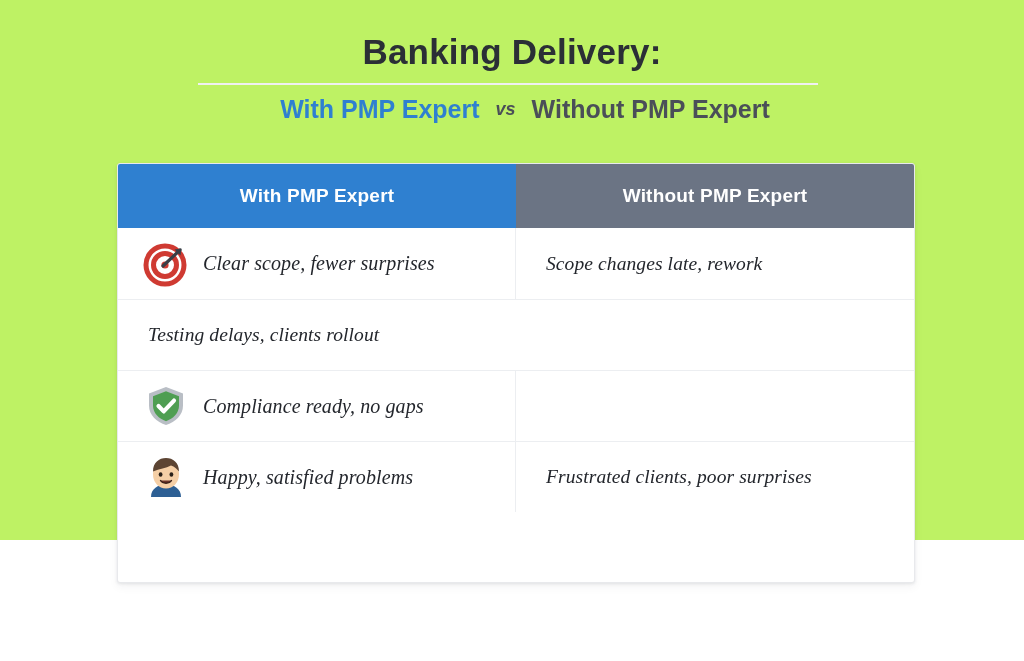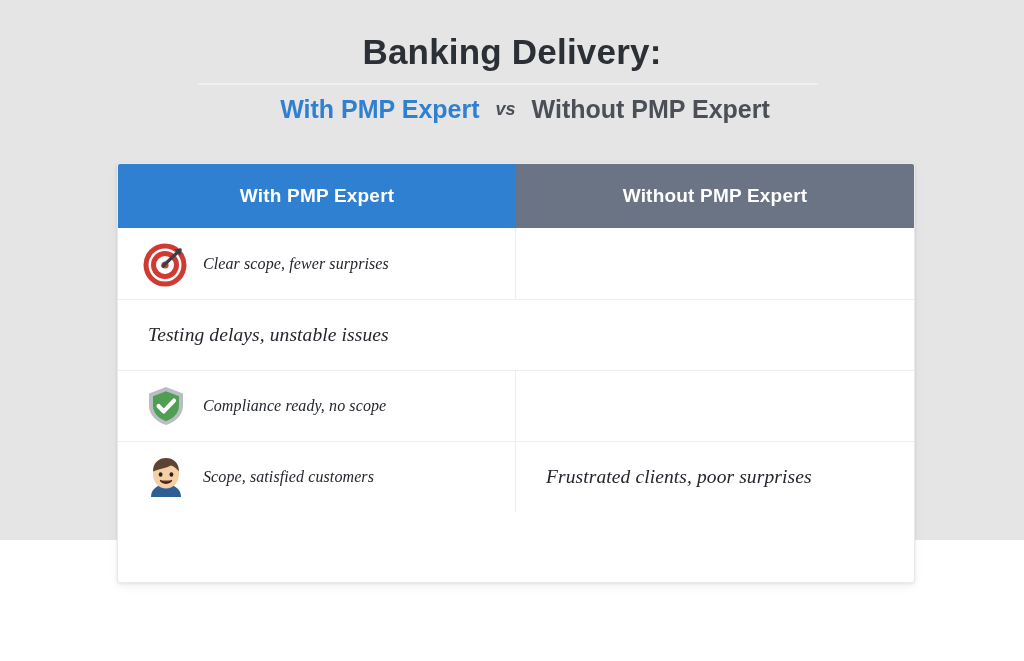--- a/index.html
+++ b/index.html
@@ -9,21 +9,21 @@
     height: 661px;
     background: #ffffff;
     font-family: "Liberation Sans", sans-serif;
     overflow: hidden;
   }
 
   .page {
     position: relative;
     width: 1024px;
     height: 540px;
-    background: #e5e5e5;
+    background: #bef264;
   }
 
   
   .title-block {
     position: absolute;
     left: 0;
     top: 30px;
     width: 1024px;
     text-align: center;
   }
@@ -150,21 +150,21 @@
     flex: 0 0 46px;
     margin-right: 14px;
     position: relative;
   }
 
   .row-icon svg { display: block; width: 46px; height: 46px; }
 
   .cell-text {
     font-family: "Liberation Serif", serif;
     font-style: italic;
-    font-size: 16px;
+    font-size: 20px;
     color: #23262c;
     letter-spacing: 0.1px;
   }
 
   .cell-right .cell-text { font-size: 19.5px; }
 </style>
 </head>
 <body>
 
 <div class="page">
@@ -195,56 +195,59 @@
               <circle cx="22" cy="24" r="19" fill="#ffffff"></circle>
               <circle cx="22" cy="24" r="19" fill="none" stroke="#cf3a32" stroke-width="5"></circle>
               <circle cx="22" cy="24" r="11.5" fill="none" stroke="#cf3a32" stroke-width="5"></circle>
               <circle cx="22" cy="24" r="3.6" fill="#cf3a32"></circle>
               <path d="M20 25 L37 9" stroke="#3a3f47" stroke-width="3.2" stroke-linecap="round"></path>
               <path d="M31.5 8.5 L38.5 7.5 L37.5 14.5 Z" fill="#3a3f47"></path>
             </svg>
           </span>
           <span class="cell-text">Clear scope, fewer surprises</span>
         </div>
-      </div>
-
-
-      <div class="row">
         <div class="cell-right">
-          <span class="cell-text">Testing delays, unstable issues</span>
+          <span class="cell-text">Scope changes late, rework</span>
+        </div>
+      </div>
+
+
+      <div class="row">
+        <div class="cell-right">
+          <span class="cell-text">Testing delays, clients rollout</span>
         </div>
       </div>
 
       <div class="row">
         <div class="cell-left">
           <span class="row-icon">
             <svg viewBox="0 0 46 46" xmlns="http://www.w3.org/2000/svg">
               <path d="M23 4 L40 10.5 v12 c0 9.5 -7.5 16.5 -17 19.5 c-9.5 -3 -17 -10 -17 -19.5 v-12 Z" fill="#b9bec5"></path>
               <path d="M23 8.2 L36 13.2 v9.4 c0 7.6 -5.9 13.2 -13 15.7 c-7.1 -2.5 -13 -8.1 -13 -15.7 v-9.4 Z" fill="#4f9e52"></path>
               <path d="M15.5 23 l5.2 5.4 L31 17.6" stroke="#ffffff" stroke-width="4.2" fill="none" stroke-linecap="round" stroke-linejoin="round"></path>
             </svg>
           </span>
-          <span class="cell-text">Compliance ready, no scope</span>
+          <span class="cell-text">Compliance ready, no gaps</span>
         </div>
       </div>
 
       <div class="row">
         <div class="cell-left">
           <span class="row-icon">
             <svg viewBox="0 0 46 46" xmlns="http://www.w3.org/2000/svg">
               <path d="M8 43 c0 -8.2 6.8 -12.5 15 -12.5 c8.2 0 15 4.3 15 12.5 Z" fill="#2d5f94"></path>
               <ellipse cx="23" cy="20.5" rx="13" ry="14" fill="#f5cfa6"></ellipse>
               <path d="M10 17.5 c0 -9 6 -13.5 13 -13.5 c7 0 13 4.5 13 13.5 c-2 -2.5 -4.5 -5 -8 -6 c-5 2.5 -11.5 3.5 -18 6 Z" fill="#5c4433"></path>
               <ellipse cx="17.6" cy="20.5" rx="1.9" ry="2.3" fill="#2a2019"></ellipse>
               <ellipse cx="28.4" cy="20.5" rx="1.9" ry="2.3" fill="#2a2019"></ellipse>
               <path d="M17.5 26.5 c2 3.6 9 3.6 11 0 Z" fill="#6b3228"></path>
               <path d="M17.5 26.5 c2 3.6 9 3.6 11 0" stroke="#3a2018" stroke-width="1.4" fill="none" stroke-linecap="round"></path>
             </svg>
           </span>
-          <span class="cell-text">Scope, satisfied customers</span>
+          <span class="cell-text">Happy, satisfied problems</span>
         </div>
         <div class="cell-right">
           <span class="cell-text">Frustrated clients, poor surprises</span>
         </div>
       </div>
 
     </div>
   </div>
 
 </div>

